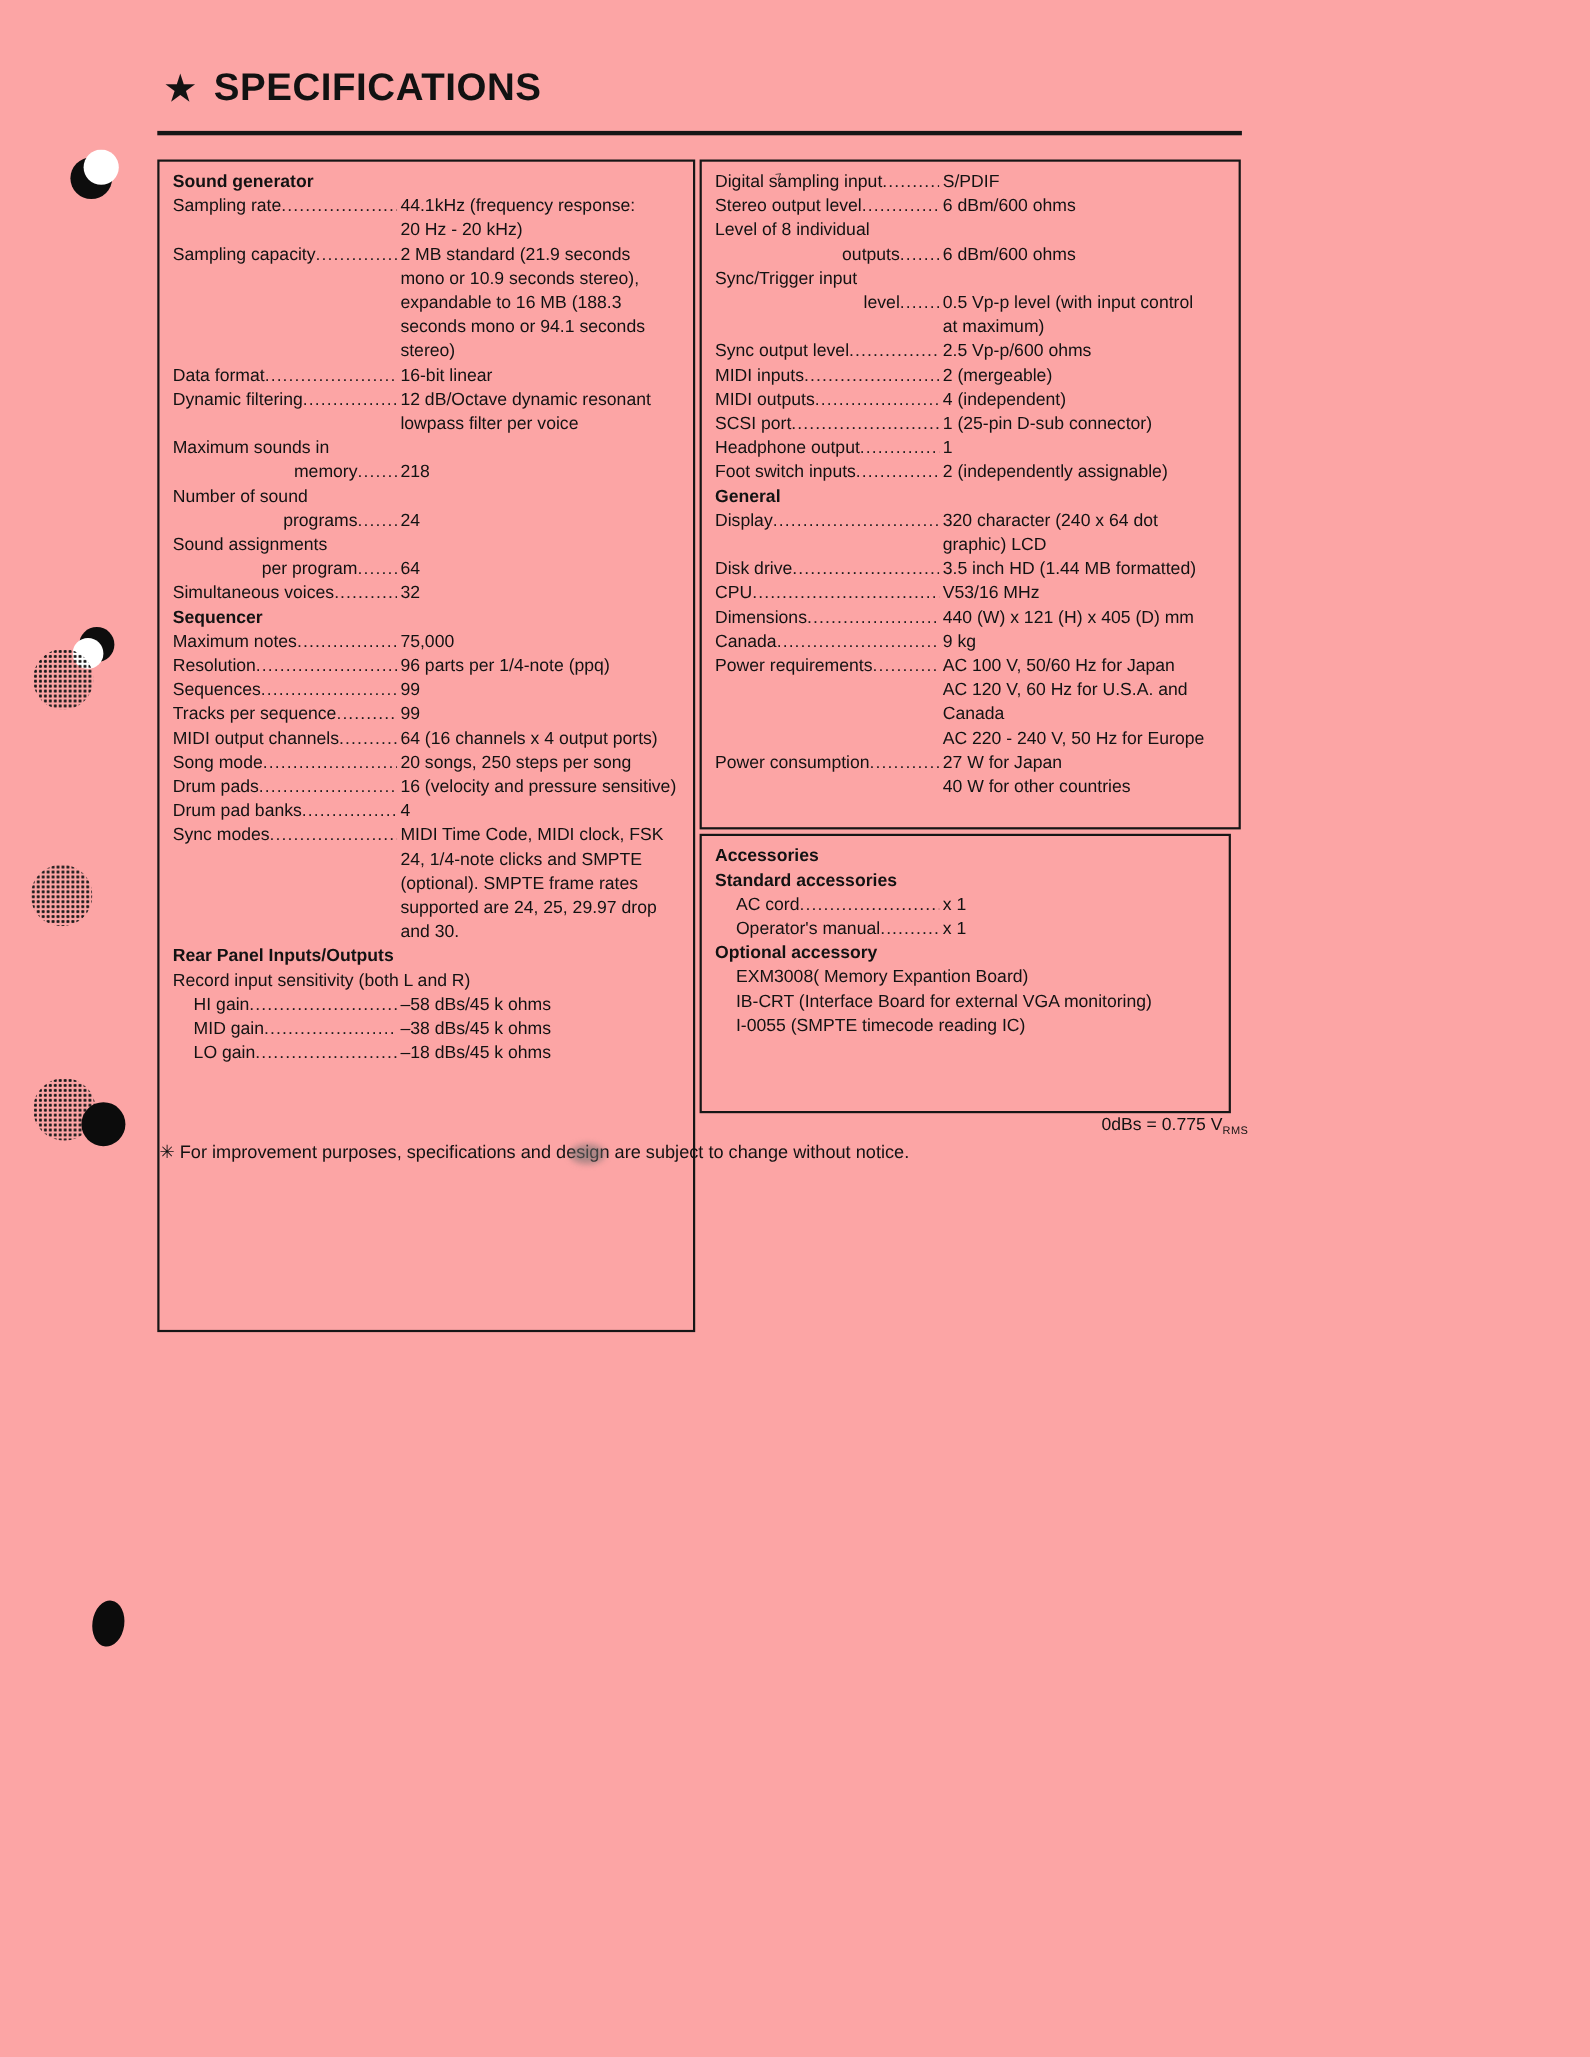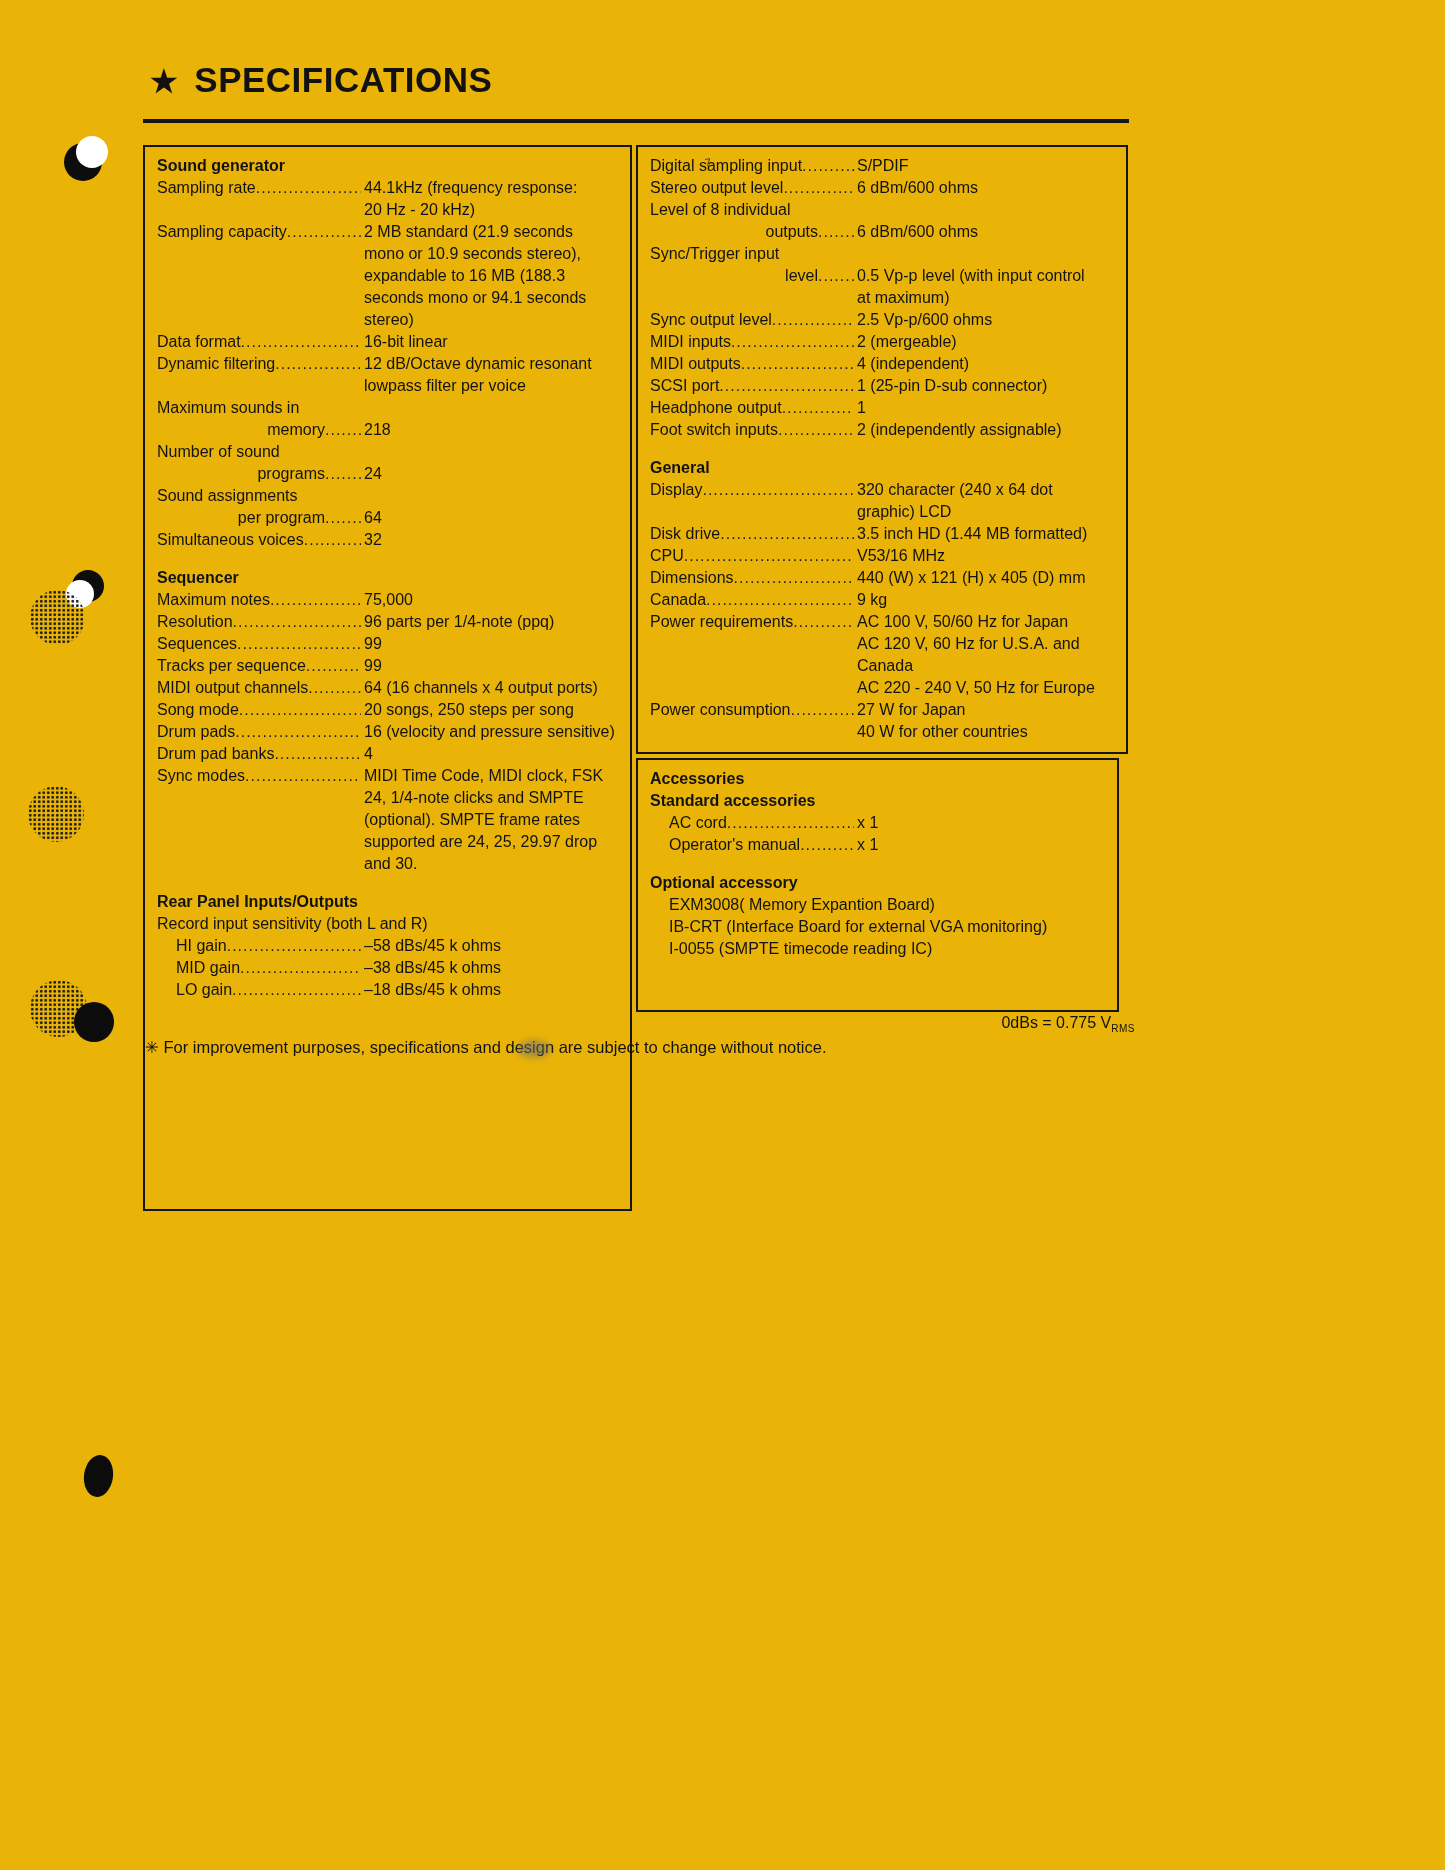--- a/index.html
+++ b/index.html
@@ -2,21 +2,21 @@
 <html><head>
 <meta charset="utf-8">
 <style>
   * { box-sizing: border-box; }
   html, body { margin: 0; padding: 0; background: #d9d9d9; }
   .page {
     position: relative;
     width: 1445px;
     height: 1870px;
     margin: 0 auto;
-    background: #eab308;
+    background: #fca5a5;
     font-family: "Liberation Sans", sans-serif;
     color: #121212;
     overflow: hidden;
   }
   .title {
     position: absolute;
     left: 150px;
     top: 60px;
     font-size: 35px;
     font-weight: 700;
@@ -37,21 +37,21 @@
     border: 2.5px solid #161616;
     padding: 8px 8px 6px 12px;
     font-size: 16px;
     line-height: 22px;
     overflow: hidden;
   }
   .box-left  { left: 143px; top: 145px; width: 489px; height: 1066px; }
   .box-right { left: 636px; top: 145px; width: 492px; height: 609px; }
   .box-acc   { left: 636px; top: 758px; width: 483px; height: 254px; }
   .sec-heading { font-weight: 700; }
-  .section + .section { margin-top: 16px; }
+  .section + .section { }
   .spec-row { display: flex; align-items: flex-start; }
   .label-cell {
     flex: 0 0 204px;
     width: 204px;
     display: flex;
     align-items: flex-end;
     overflow: hidden;
   }
   .label-cell.right { justify-content: flex-end; }
   .label-cell.ind { padding-left: 19px; }

